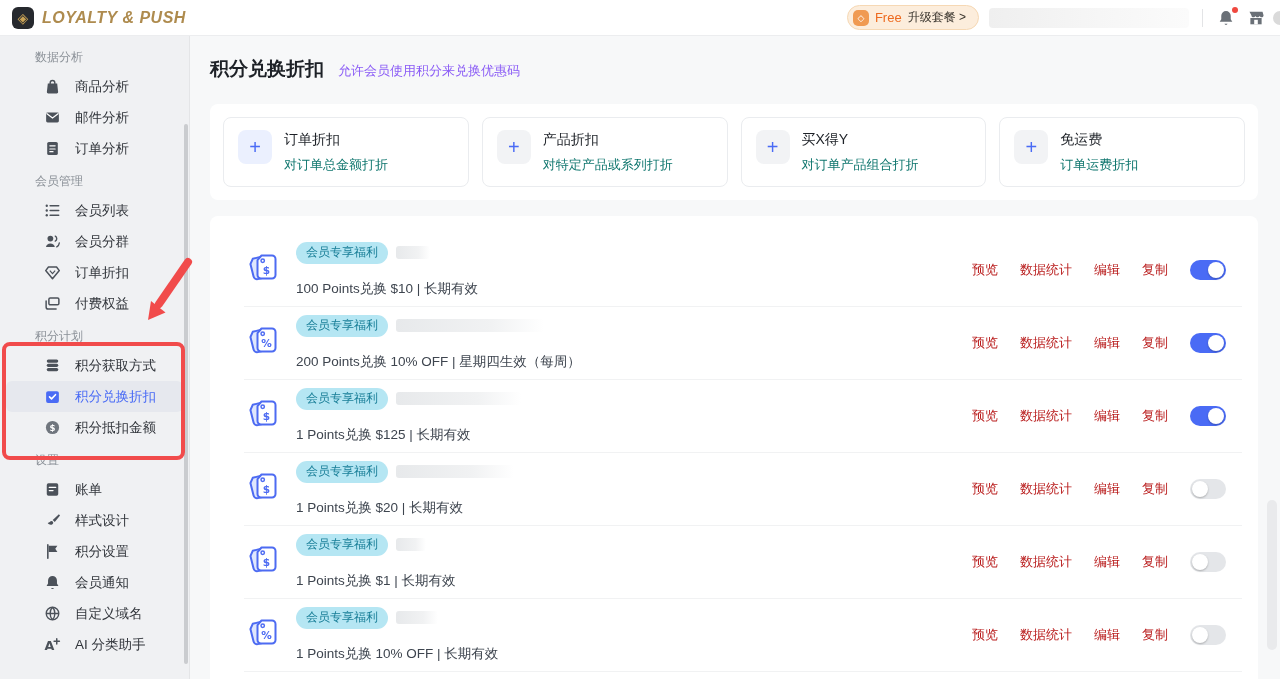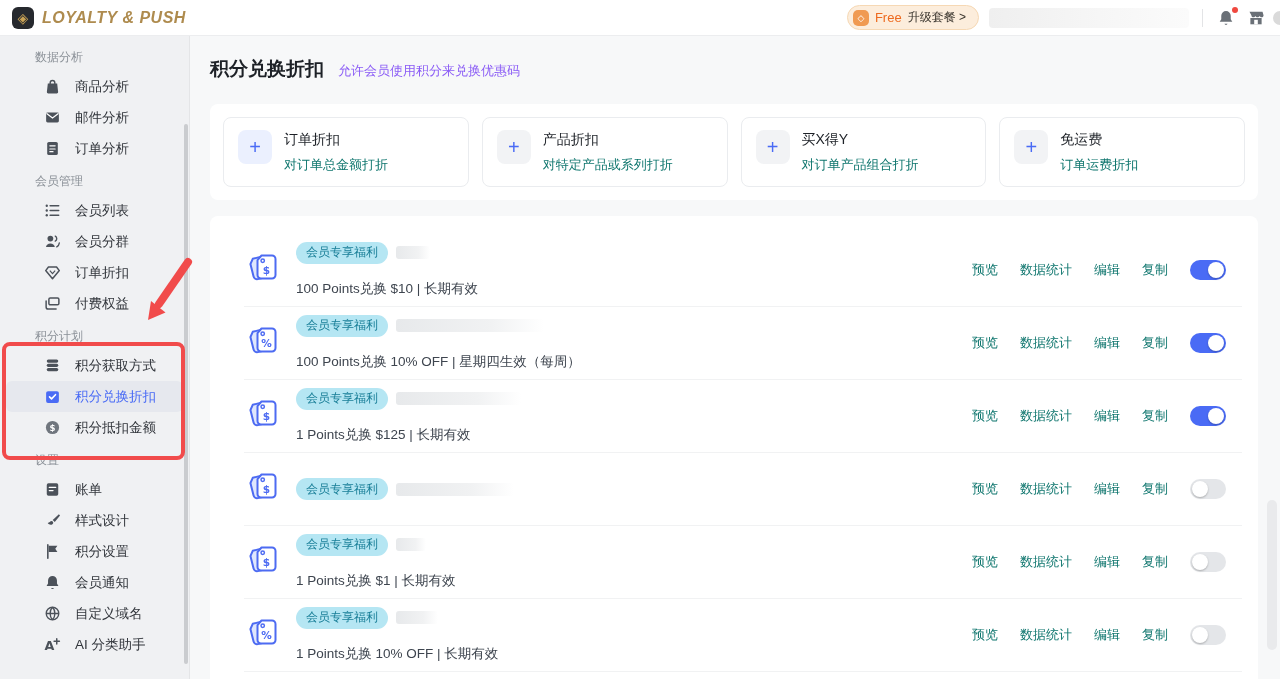--- a/index.html
+++ b/index.html
@@ -67,21 +67,21 @@
   .row{height:73px;display:flex;align-items:center;border-bottom:1px solid #F1F2F3;padding-right:0}
   .row-ico{width:40px;height:40px;margin-right:12px;flex:none}
   .row-ico svg{display:block}
   .row-main{display:flex;flex-direction:column;gap:17px;min-width:0}
   .row-line1{display:flex;align-items:center;gap:8px;height:20px}
   .badge{background:#B5E6F3;color:#187E97;font-size:12px;padding:2.5px 10px;border-radius:11px;white-space:nowrap}
   .blur{height:13px;border-radius:3px;
         background:linear-gradient(90deg,#E7E9EB,#F1F2F3 65%,rgba(242,243,244,0))}
   .row-desc{font-size:13.5px;color:#3E454F;white-space:nowrap}
   .row-actions{margin-left:auto;display:flex;gap:22px;align-items:center}
-  .act{font-size:13px;color:#0f766e;cursor:pointer;text-decoration:none;white-space:nowrap}
+  .act{font-size:13px;color:#b91c1c;cursor:pointer;text-decoration:none;white-space:nowrap}
   .toggle{width:36px;height:20px;border-radius:10px;background:#E4E6E9;margin-left:22px;margin-right:16px;
           position:relative;cursor:pointer;flex:none}
   .toggle .knob{position:absolute;top:2px;left:2px;width:16px;height:16px;border-radius:50%;background:#fff;
                 box-shadow:0 1px 2px rgba(0,0,0,.25)}
   .toggle.on{background:#4A6BF5}
   .toggle.on .knob{left:18px}
 
   .page-scroll{position:absolute;right:3px;top:500px;width:10px;height:150px;border-radius:5px;background:#E9EAEC;z-index:20}
 </style>
 </head>
@@ -379,21 +379,21 @@
   <path d="M17.5 5.5H28A3.5 3.5 0 0 1 31.5 9v16a3.5 3.5 0 0 1-3.5 3.5H17A3.5 3.5 0 0 1 13.5 25V10.2z" fill="#fff" stroke="#4D6BF2" stroke-width="2" stroke-linejoin="round"></path>
   <circle cx="18.7" cy="10.8" r="1.7" fill="none" stroke="#4D6BF2" stroke-width="1.5"></circle>
   <text x="22.5" y="23.5" text-anchor="middle" font-size="10.5" font-weight="bold" fill="#4D6BF2" font-family="'DejaVu Sans',sans-serif">%</text>
             </svg>
           </span>
     <div class="row-main">
       <div class="row-line1">
         <span class="badge">会员专享福利</span>
         <span class="blur" style="width: 148px;"></span>
       </div>
-      <div class="row-desc">100 Points兑换 10% OFF | 星期四生效（每周）</div>
+      <div class="row-desc">200 Points兑换 10% OFF | 星期四生效（每周）</div>
     </div>
     <div class="row-actions">
             <a class="act">预览</a>
             <a class="act">数据统计</a>
             <a class="act">编辑</a>
             <a class="act">复制</a>
           </div>
     <div class="toggle on">
             <div class="knob"></div>
           </div>
@@ -435,20 +435,21 @@
   <path d="M17.5 5.5H28A3.5 3.5 0 0 1 31.5 9v16a3.5 3.5 0 0 1-3.5 3.5H17A3.5 3.5 0 0 1 13.5 25V10.2z" fill="#fff" stroke="#4D6BF2" stroke-width="2" stroke-linejoin="round"></path>
   <circle cx="18.7" cy="10.8" r="1.7" fill="none" stroke="#4D6BF2" stroke-width="1.5"></circle>
   <text x="22.5" y="23.5" text-anchor="middle" font-size="10.5" font-weight="bold" fill="#4D6BF2" font-family="'DejaVu Sans',sans-serif">$</text>
             </svg>
           </span>
     <div class="row-main">
       <div class="row-line1">
         <span class="badge">会员专享福利</span>
         <span class="blur" style="width: 118px;"></span>
       </div>
+      <div class="row-desc">1 Points兑换 $20 | 长期有效</div>
     </div>
     <div class="row-actions">
             <a class="act">预览</a>
             <a class="act">数据统计</a>
             <a class="act">编辑</a>
             <a class="act">复制</a>
           </div>
     <div class="toggle">
             <div class="knob"></div>
           </div>

